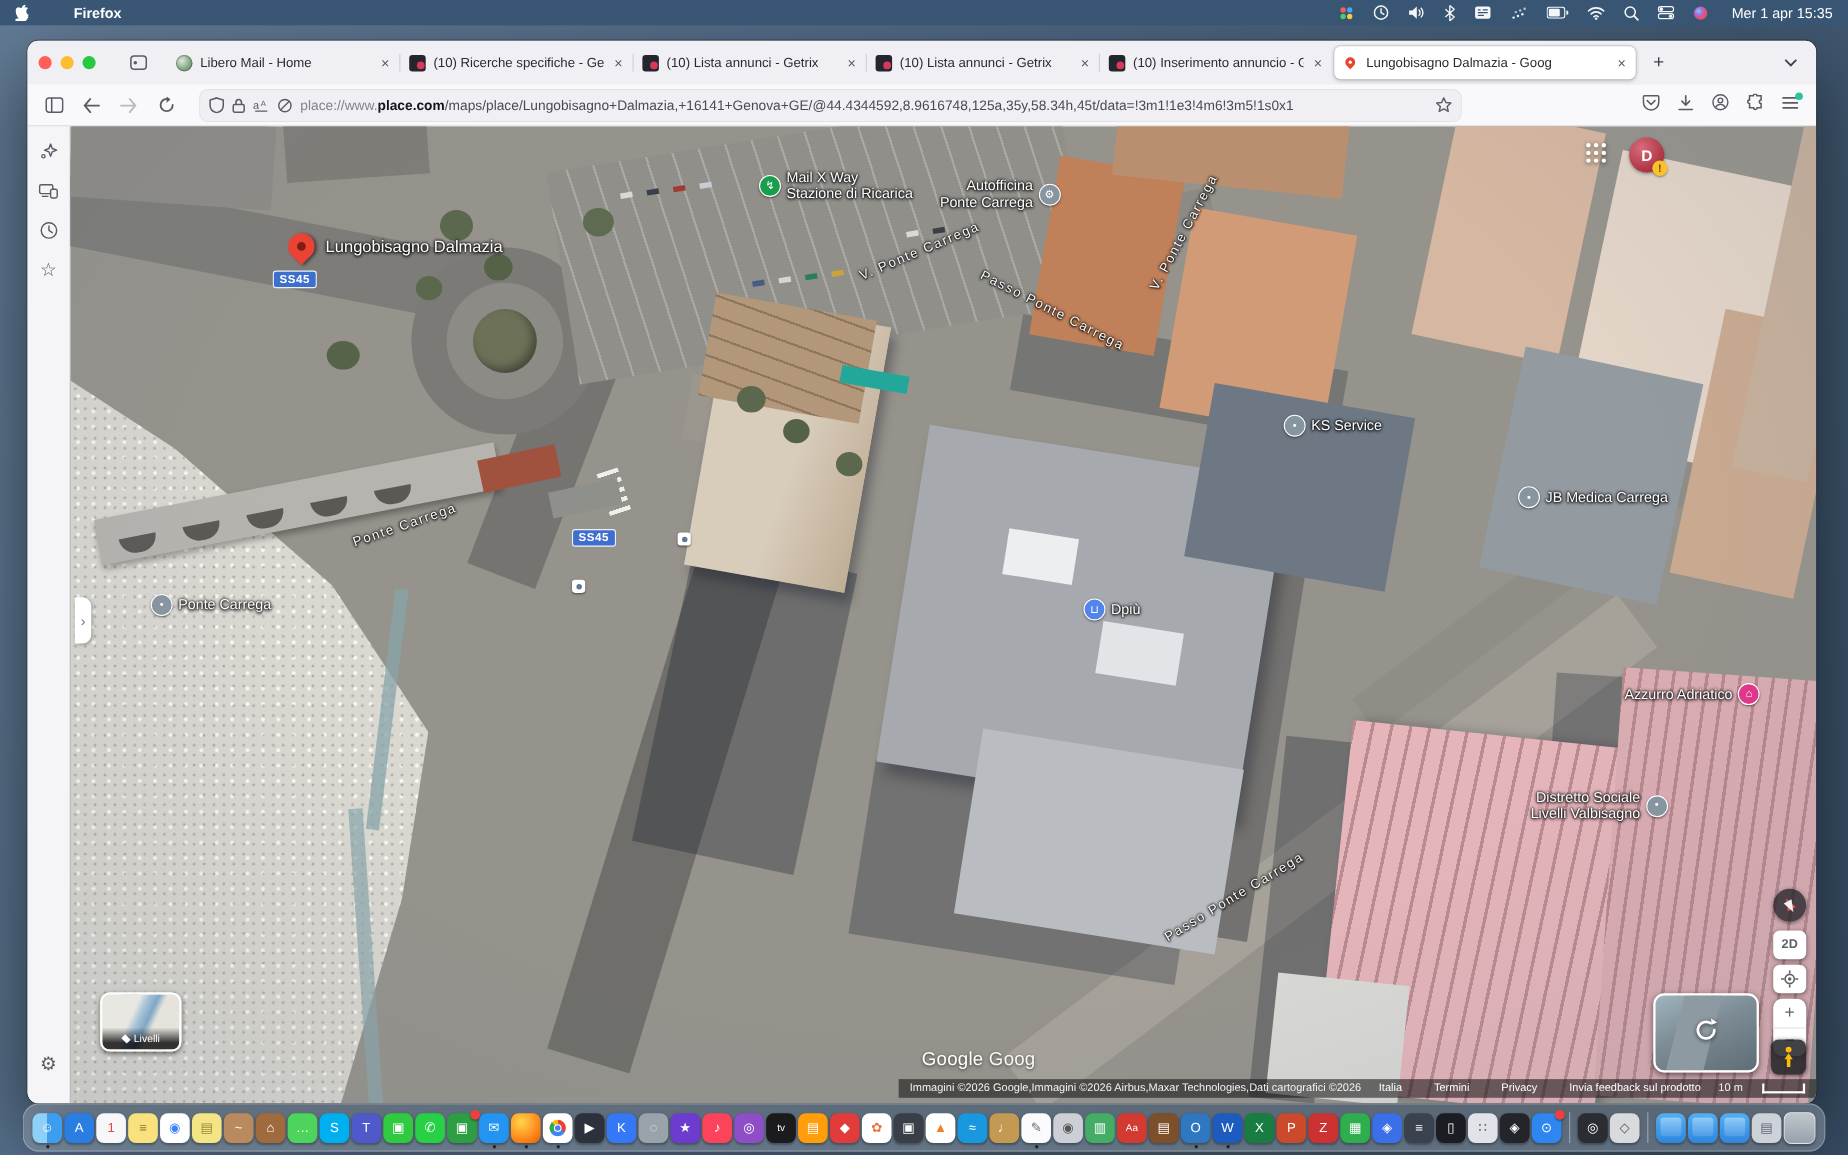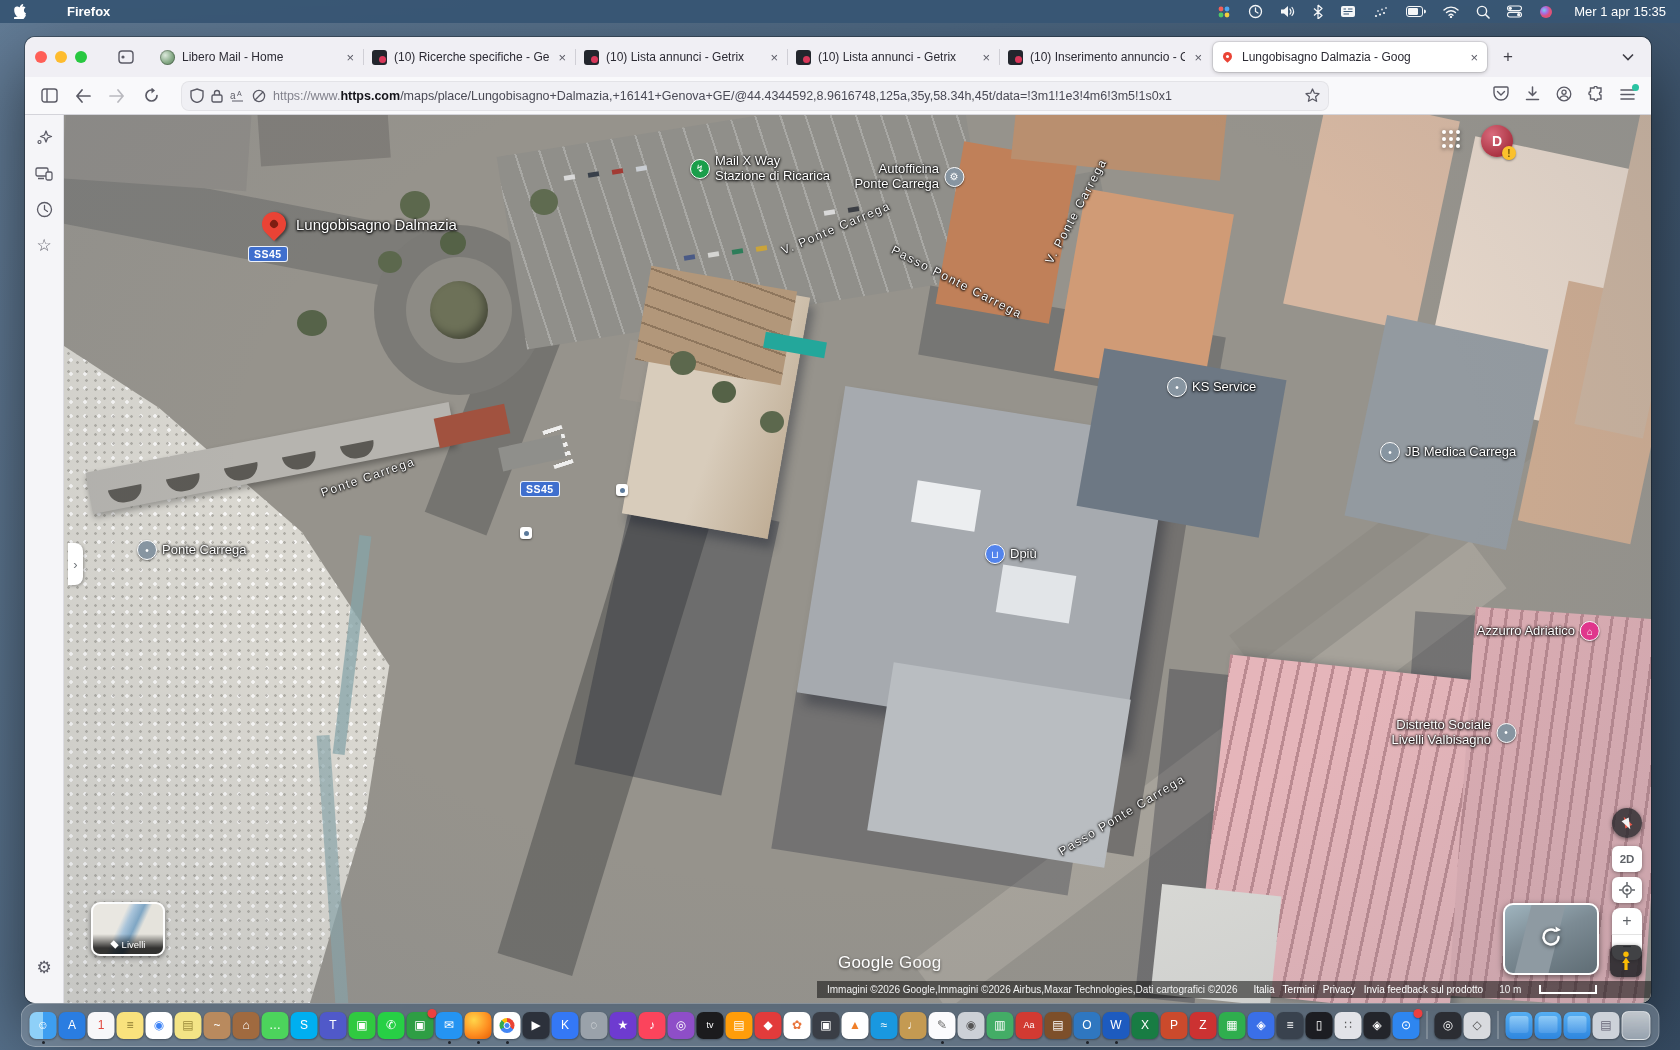--- a/index.html
+++ b/index.html
@@ -342,21 +342,21 @@
               <text x="7" y="7" font-size="7" fill="#5b5b66" font-family="Liberation Sans,sans-serif">A</text>
               <path d="M2 12 H13" stroke="#5b5b66" stroke-width="1.1"></path>
             </svg>
         </span>
         <span class="uicon">
           <svg width="14" height="14" viewBox="0 0 14 14">
               <circle cx="7" cy="7" r="5.6" fill="none" stroke="#5b5b66" stroke-width="1.3"></circle>
               <line x1="2.8" y1="11.2" x2="11.2" y2="2.8" stroke="#5b5b66" stroke-width="1.3"></line>
             </svg>
         </span>
-        <span id="url-text"><span class="url-scheme">https://www.</span><span class="url-domain">https.com</span><span class="url-path">/maps/place/Lungobisagno+Dalmazia,+16141+Genova+GE/@44.4344592,8.9616748,125a,35y,58.34h,45t/data=!3m1!1e3!4m6!3m5!1s0x1</span></span>
+        <span id="url-text"><span class="url-scheme">place://www.</span><span class="url-domain">place.com</span><span class="url-path">/maps/place/Lungobisagno+Dalmazia,+16141+Genova+GE/@44.4344592,8.9616748,125a,35y,58.34h,45t/data=!3m1!1e3!4m6!3m5!1s0x1</span></span>
         <span class="uicon" style="margin:0;">
           <svg width="15" height="15" viewBox="0 0 15 15">
               <path d="M7.5 1 L9.4 5.2 L14 5.7 L10.6 8.8 L11.6 13.3 L7.5 11 L3.4 13.3 L4.4 8.8 L1 5.7 L5.6 5.2 Z" fill="none" stroke="#5b5b66" stroke-width="1.3" stroke-linejoin="round"></path>
             </svg>
         </span>
       </div>
 
       <div id="toolbar-right">
         <span>
           <svg width="16" height="15" viewBox="0 0 16 15">
@@ -652,21 +652,21 @@
               <span class="layers-glyph"></span>
               <span>Livelli</span>
             </span>
         </div>
 
         <div id="gm-watermark">
           <span class="w1">Google</span> <span class="w2">Goog</span>
         </div>
         <div id="map-attrib">
           <span>Immagini ©2026 Google,Immagini ©2026 Airbus,Maxar Technologies,Dati cartografici ©2026</span>
-          <span id="attrib-links" style="display:flex;gap:8px;justify-content:space-between;">
+          <span id="attrib-links" style="display:flex;gap:29px;justify-content:space-between;">
               <span class="alink">Italia</span>
               <span class="alink">Termini</span>
               <span class="alink">Privacy</span>
               <span class="alink">Invia feedback sul prodotto</span>
             </span>
           <span>10 m</span>
           <span id="scalebar"></span>
         </div>
       </div>
     </div>

